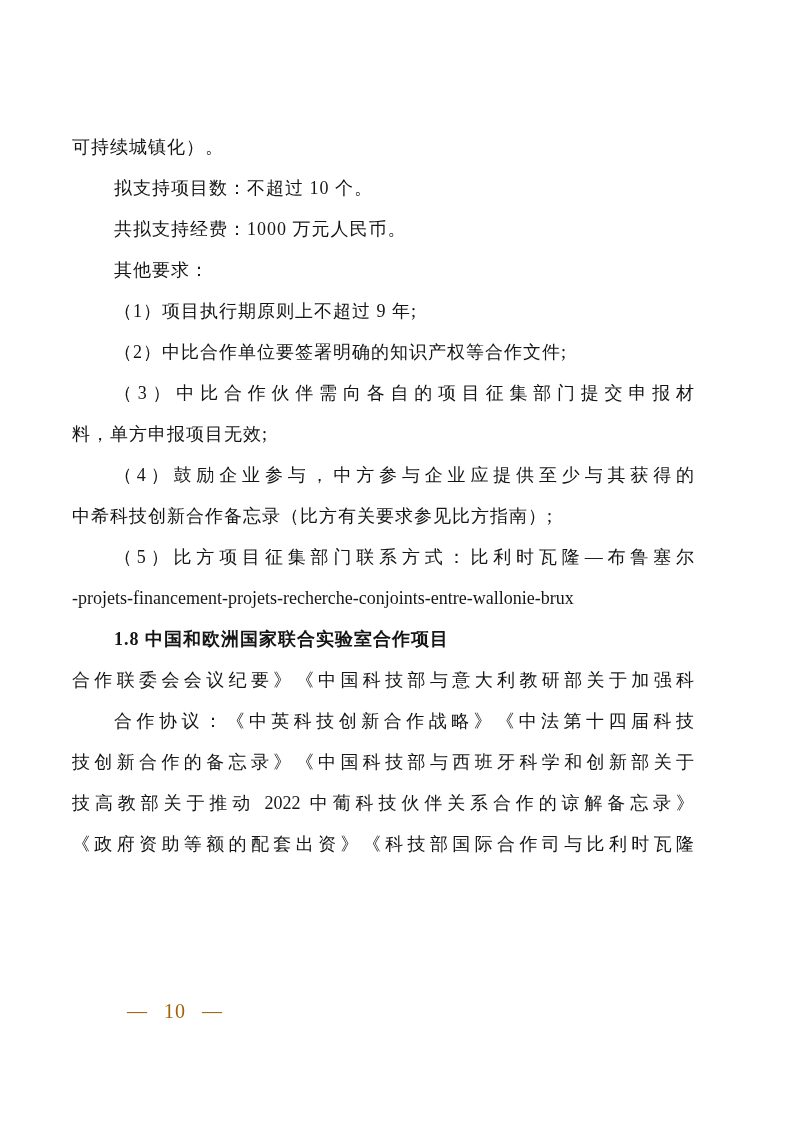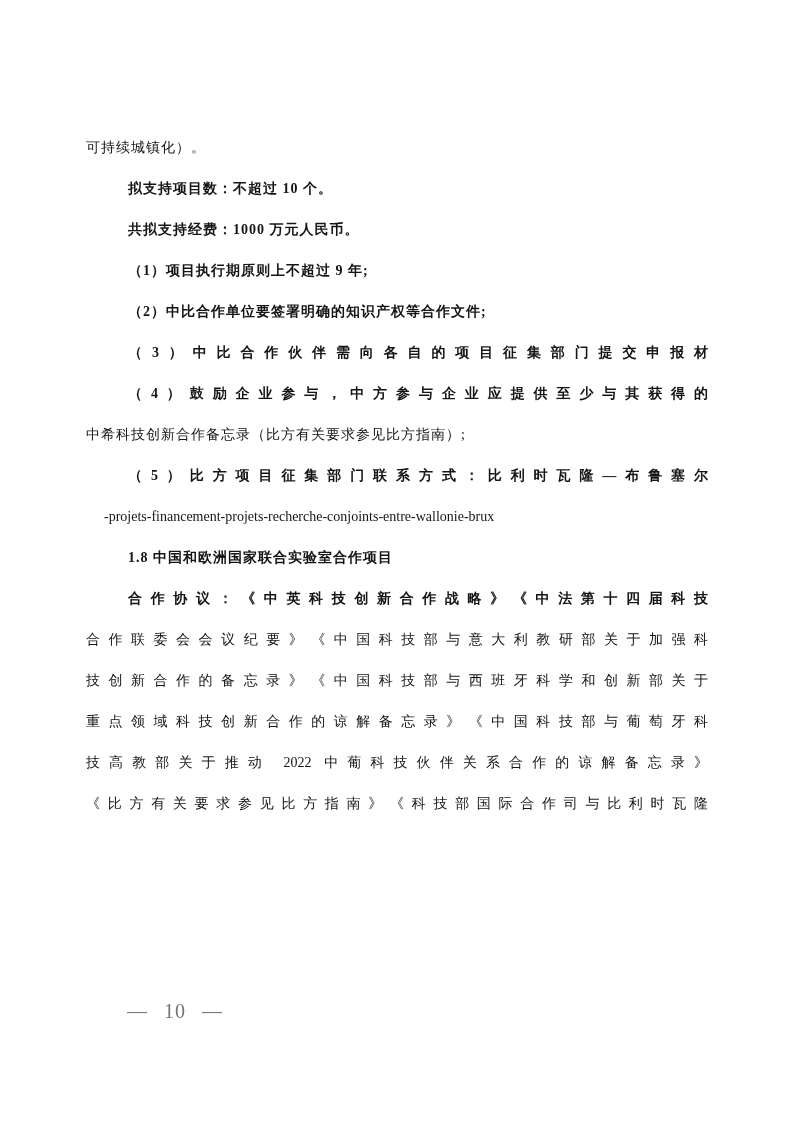--- a/index.html
+++ b/index.html
@@ -11,83 +11,82 @@
     position: relative;
     width: 794px;
     height: 1123px;
     background: #ffffff;
     overflow: hidden;
     font-family: "Liberation Serif", "DejaVu Serif", serif;
     color: #151515;
   }
   .content {
     position: absolute;
-    left: 86px;
+    left: 72px;
     top: 127px;
     width: 622px;
-    font-size: 14px;
+    font-size: 18px;
     line-height: 41px;
     text-align: left;
   }
   .line {
     letter-spacing: 1px;
     white-space: normal;
     min-height: 41px;
   }
   .line.indent {
     text-indent: 42px;
-    font-weight: bold;
   }
   .line.fill {
     letter-spacing: 0;
     text-align: justify;
     text-align-last: justify;
     text-justify: inter-character;
   }
   .line.mixed {
     letter-spacing: 0;
     white-space: nowrap;
   }
   .line.latin {
     letter-spacing: 0;
     white-space: nowrap;
-    margin-left: 18px;
   }
   .line.heading {
     font-weight: bold;
     letter-spacing: 1px;
   }
   .footer {
     position: absolute;
     left: 127px;
     top: 999px;
     font-size: 20px;
     line-height: 24px;
     letter-spacing: 1px;
     word-spacing: 10px;
-    color: #737373;
+    color: #a16207;
   }
 </style>
 </head>
 <body>
 
 <div class="page">
   <div class="content">
     <div class="line">可持续城镇化）。</div>
     <div class="line indent">拟支持项目数：不超过 10 个。</div>
     <div class="line indent">共拟支持经费：1000 万元人民币。</div>
+    <div class="line indent">其他要求：</div>
     <div class="line indent">（1）项目执行期原则上不超过 9 年;</div>
     <div class="line indent">（2）中比合作单位要签署明确的知识产权等合作文件;</div>
     <div class="line indent fill">（3）中比合作伙伴需向各自的项目征集部门提交申报材</div>
+    <div class="line">料，单方申报项目无效;</div>
     <div class="line indent fill">（4）鼓励企业参与，中方参与企业应提供至少与其获得的</div>
     <div class="line">中希科技创新合作备忘录（比方有关要求参见比方指南）;</div>
     <div class="line indent fill">（5）比方项目征集部门联系方式：比利时瓦隆—布鲁塞尔</div>
     <div class="line latin">-projets-financement-projets-recherche-conjoints-entre-wallonie-brux</div>
     <div class="line indent heading">1.8 中国和欧洲国家联合实验室合作项目</div>
+    <div class="line fill">合作联委会会议纪要》《中国科技部与意大利教研部关于加强科</div>
     <div class="line indent fill">合作协议：《中英科技创新合作战略》《中法第十四届科技</div>
-    <div class="line fill">合作联委会会议纪要》《中国科技部与意大利教研部关于加强科</div>
     <div class="line fill">技创新合作的备忘录》《中国科技部与西班牙科学和创新部关于</div>
-    <div class="line fill">重点领域科技创新合作的谅解备忘录》《中国科技部与葡萄牙科</div>
     <div class="line fill">技高教部关于推动 2022 中葡科技伙伴关系合作的谅解备忘录》</div>
-    <div class="line fill">《比方有关要求参见比方指南》《科技部国际合作司与比利时瓦隆</div>
+    <div class="line fill">《政府资助等额的配套出资》《科技部国际合作司与比利时瓦隆</div>
   </div>
   <div class="footer">— 10 —</div>
 </div>
 
 </body></html>

